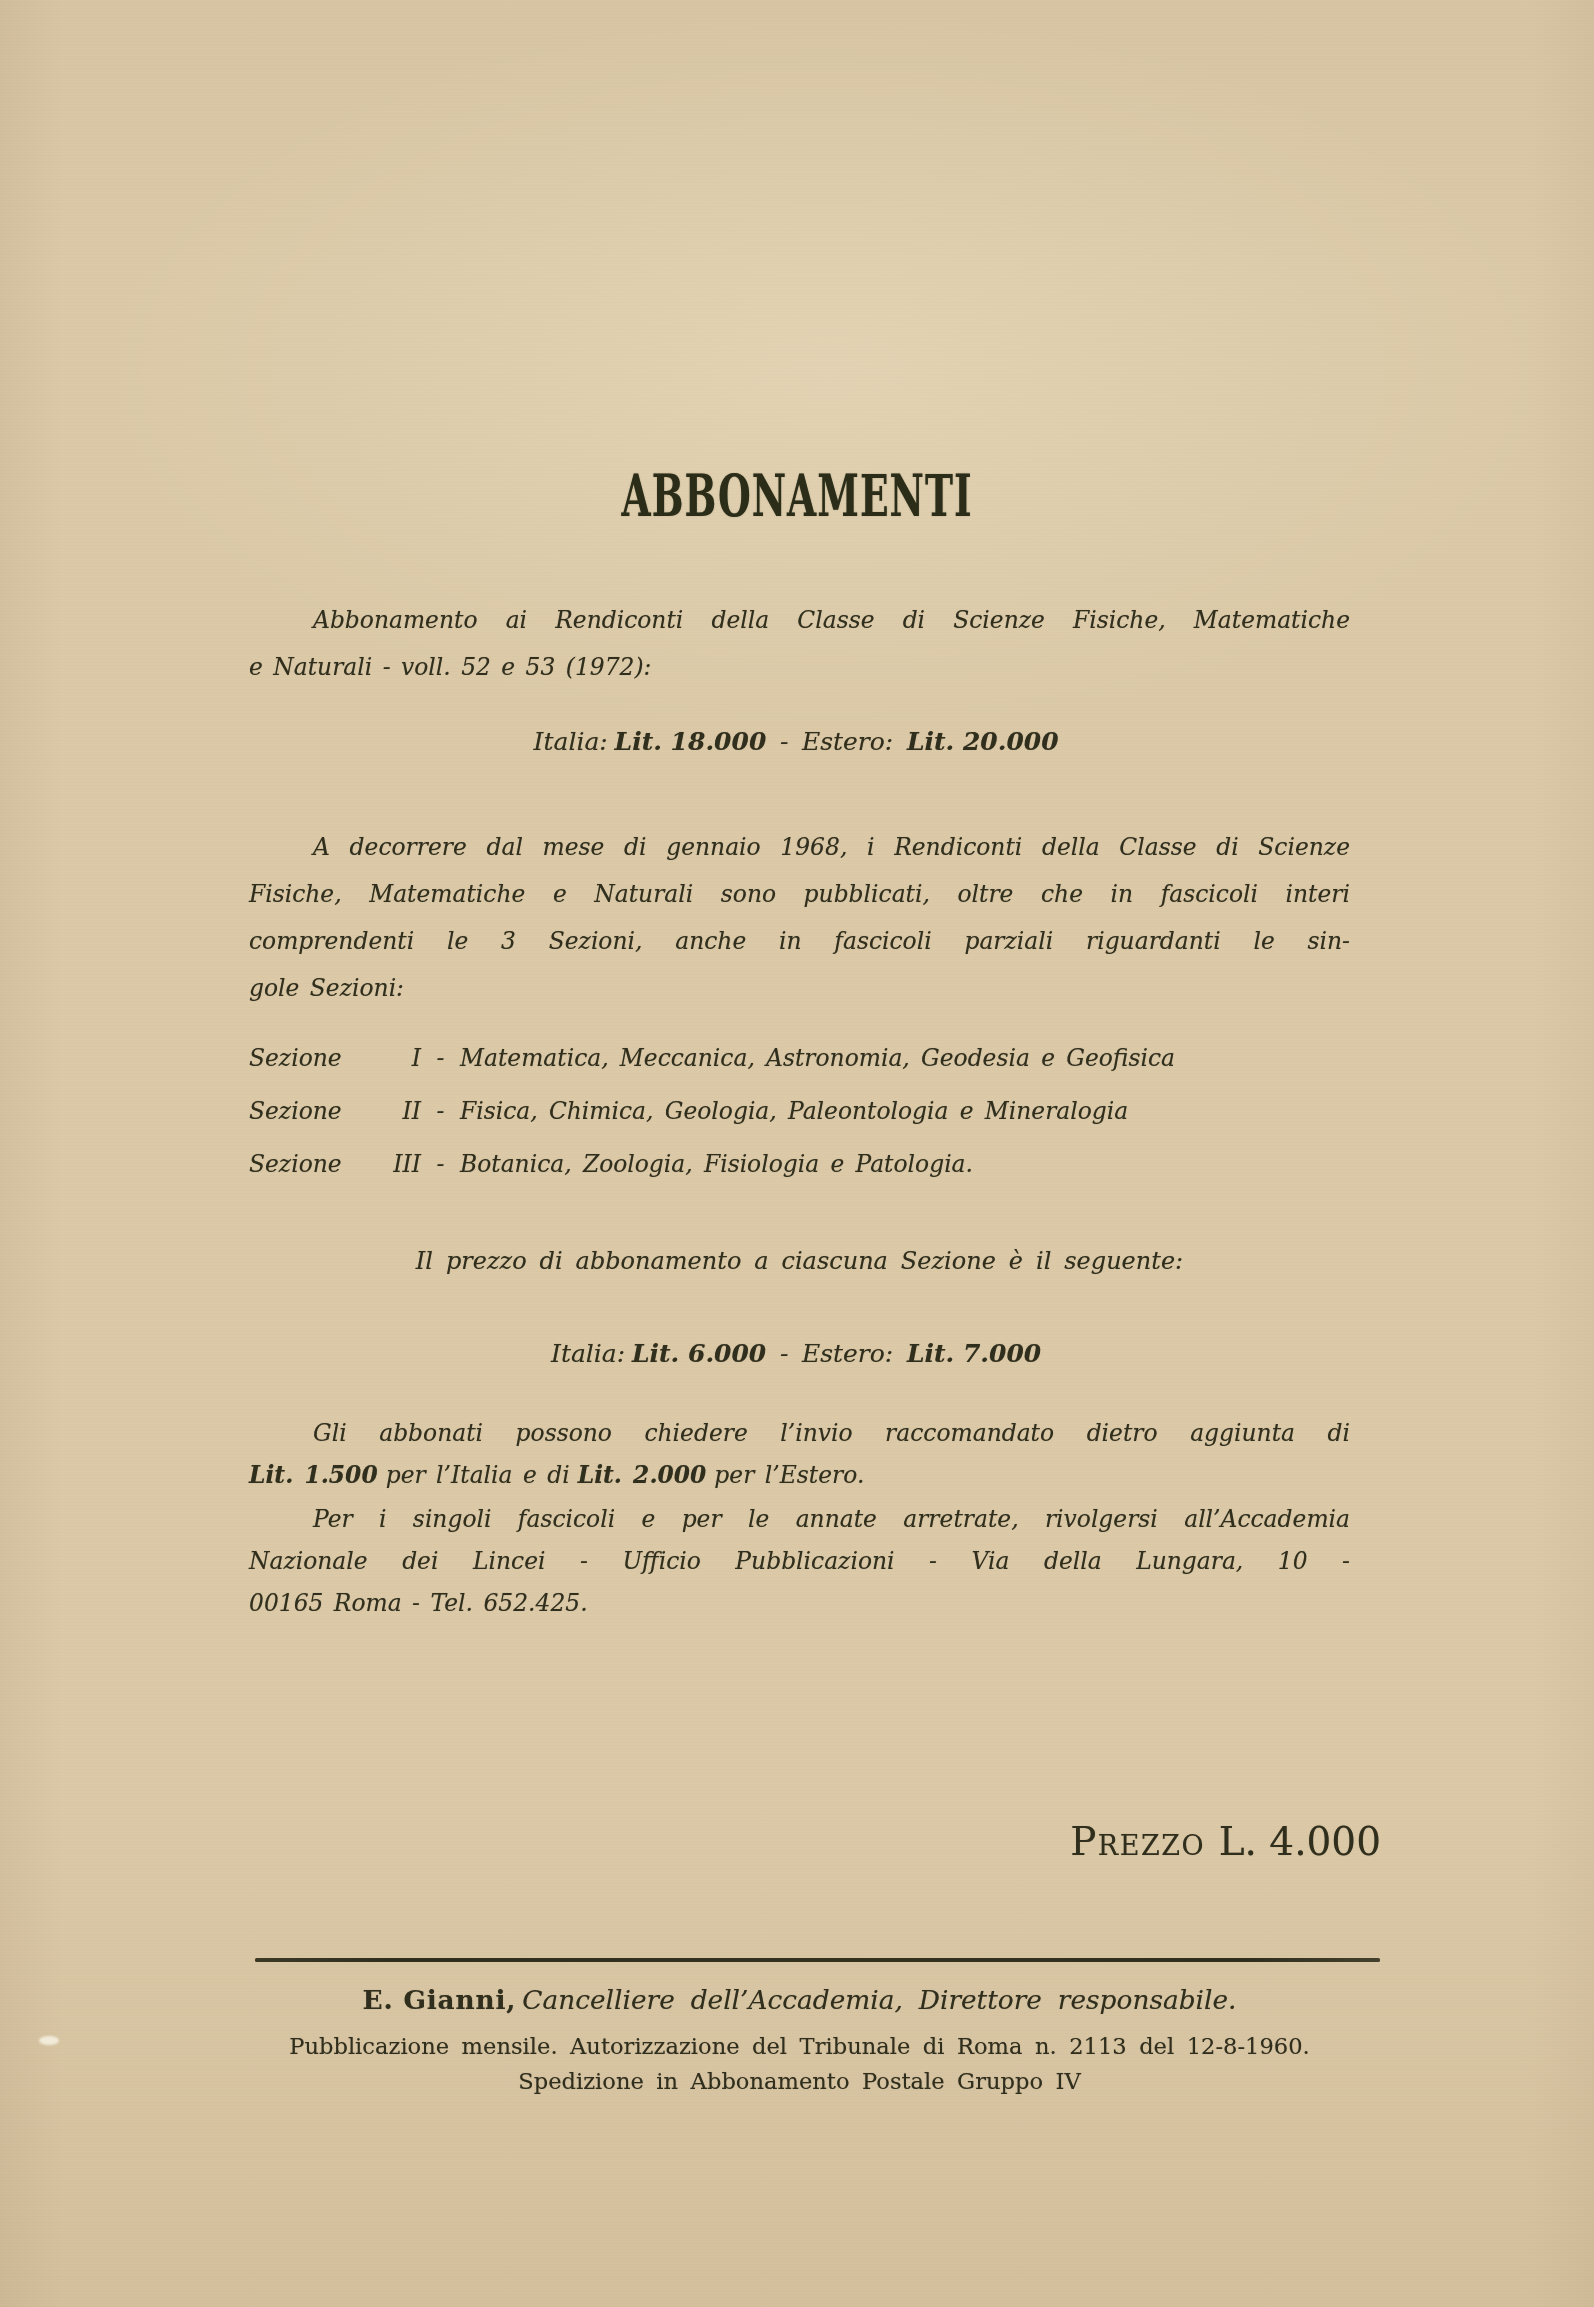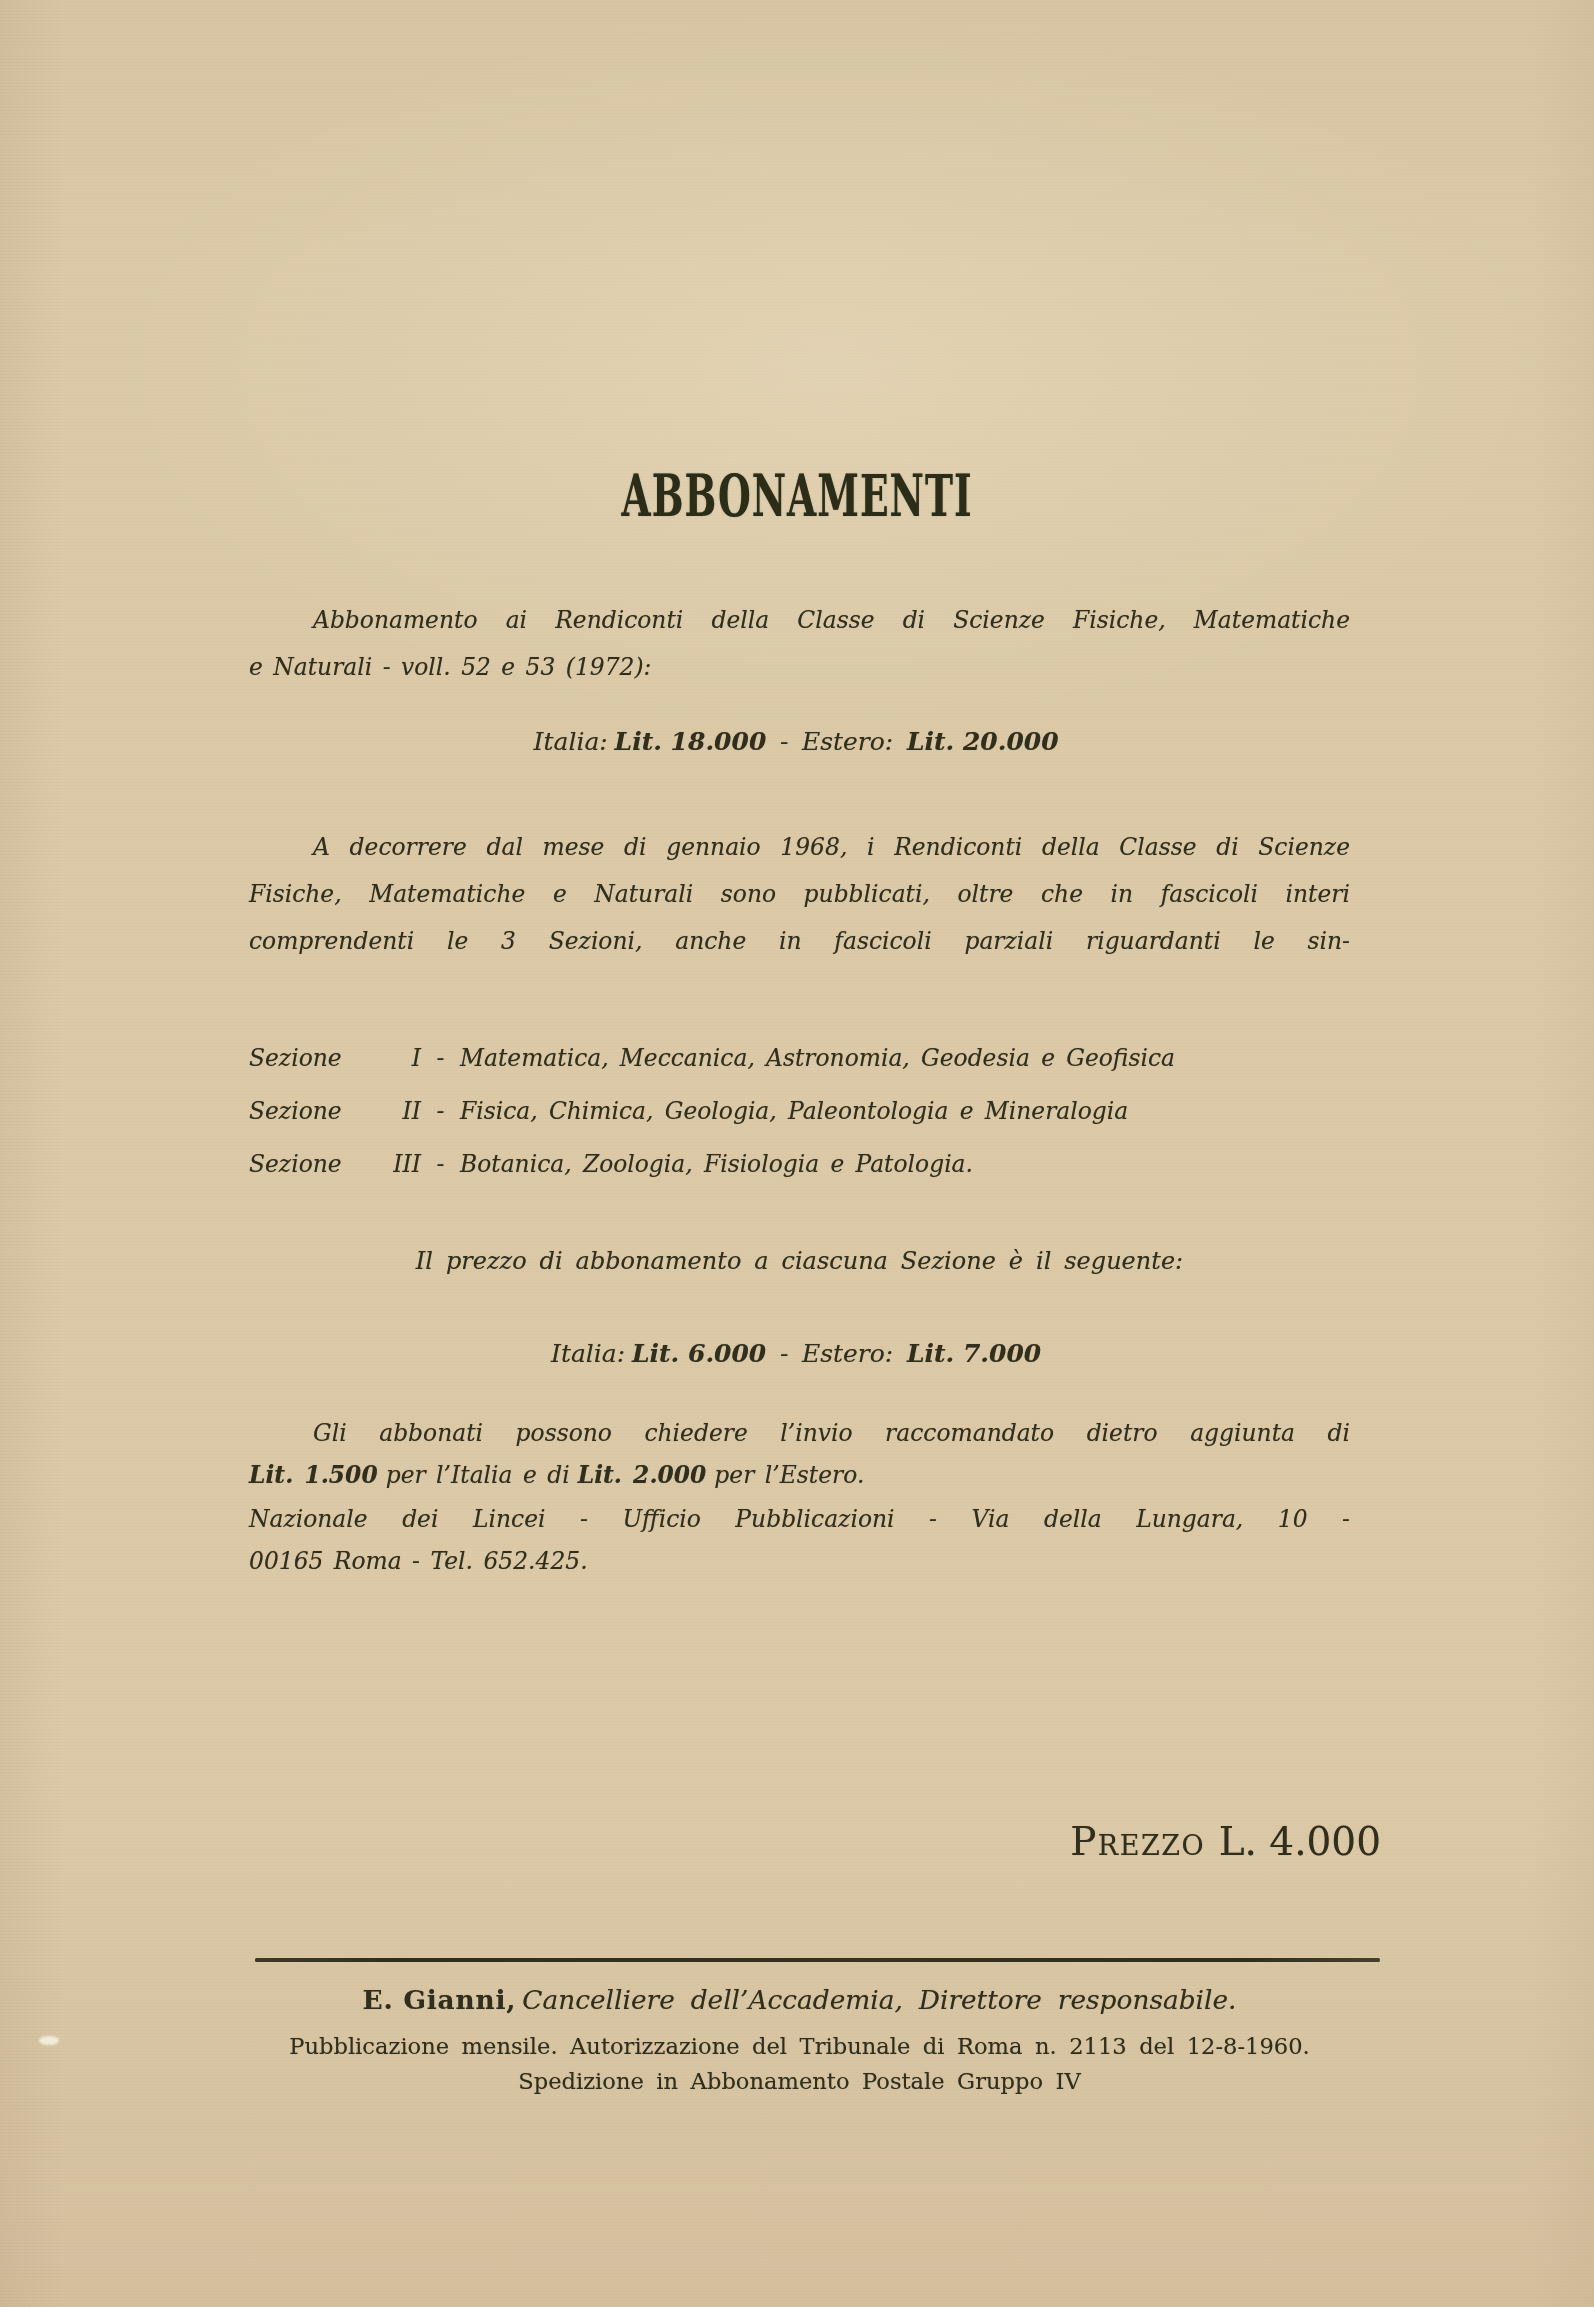--- a/index.html
+++ b/index.html
@@ -105,20 +105,21 @@
     <span class="bold gap">Lit. 18.000</span>
     <span class="gap">-</span>
     <span class="gap">Estero:</span>
     <span class="bold gap">Lit. 20.000</span>
   </div>
 
   <div class="abs content para inkshadow" style="top:824px;">
     <div class="jline first">A decorrere dal mese di gennaio 1968, i Rendiconti della Classe di Scienze</div>
     <div class="jline">Fisiche, Matematiche e Naturali sono pubblicati, oltre che in fascicoli interi</div>
     <div class="jline">comprendenti le 3 Sezioni, anche in fascicoli parziali riguardanti le sin-</div>
+    <div class="jline last">gole Sezioni:</div>
   </div>
 
   <div class="abs content seclist inkshadow" style="top:1032px;">
     <div class="secrow">
       <span class="lbl">Sezione</span>
       <span class="num">I</span>
       <span class="sep">-</span>
       <span class="txt">Matematica, Meccanica, Astronomia, Geodesia e Geofisica</span>
     </div>
     <div class="secrow">
@@ -149,20 +150,21 @@
     <div class="jline first">Gli abbonati possono chiedere l’invio raccomandato dietro aggiunta di</div>
     <div class="flexline">
       <span class="bold">Lit. 1.500</span>
       <span>per l’Italia e di</span>
       <span class="bold">Lit. 2.000</span>
       <span>per l’Estero.</span>
     </div>
   </div>
 
   <div class="abs content para tight inkshadow" style="top:1498px;">
+    <div class="jline first">Per i singoli fascicoli e per le annate arretrate, rivolgersi all’Accademia</div>
     <div class="jline">Nazionale dei Lincei - Ufficio Pubblicazioni - Via della Lungara, 10 -</div>
     <div class="jline last">00165 Roma - Tel. 652.425.</div>
   </div>
 
   <div class="abs priceNote inkshadow" style="top:1819px;">
     <span class="sc">Prezzo</span>
     <span>L. 4.000</span>
   </div>
 
   <div class="abs rule" style="top:1958px;"></div>

